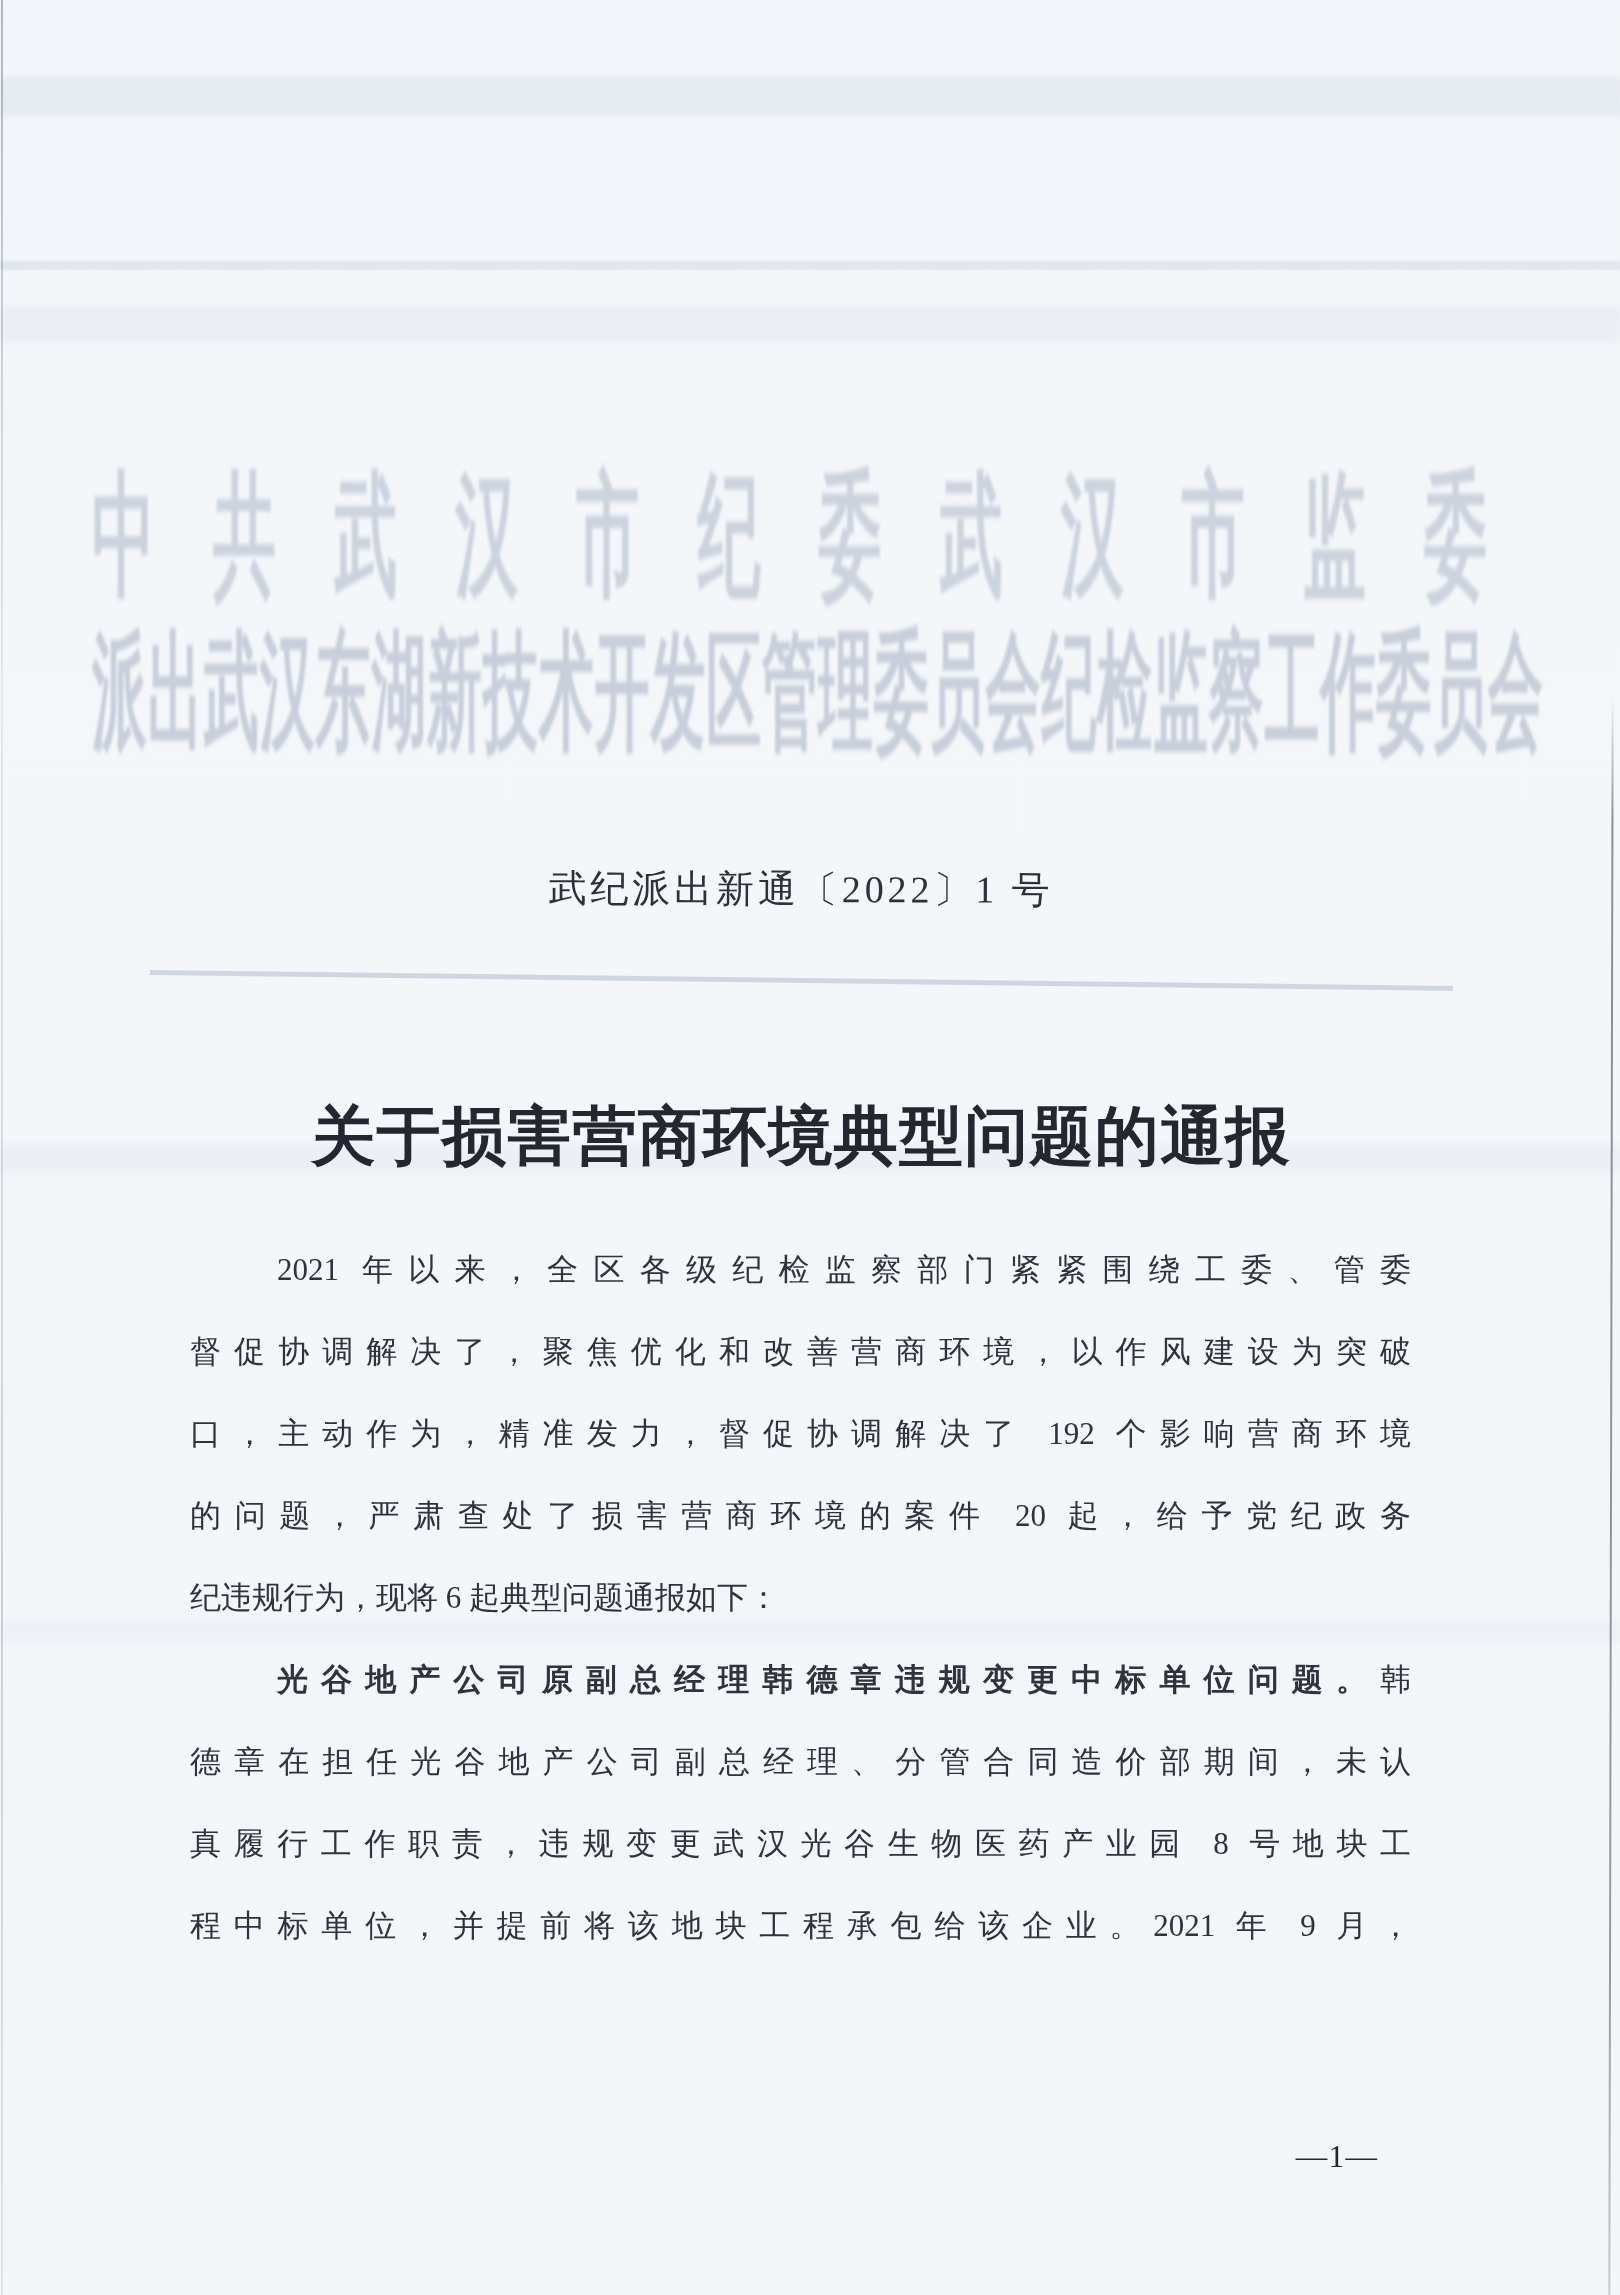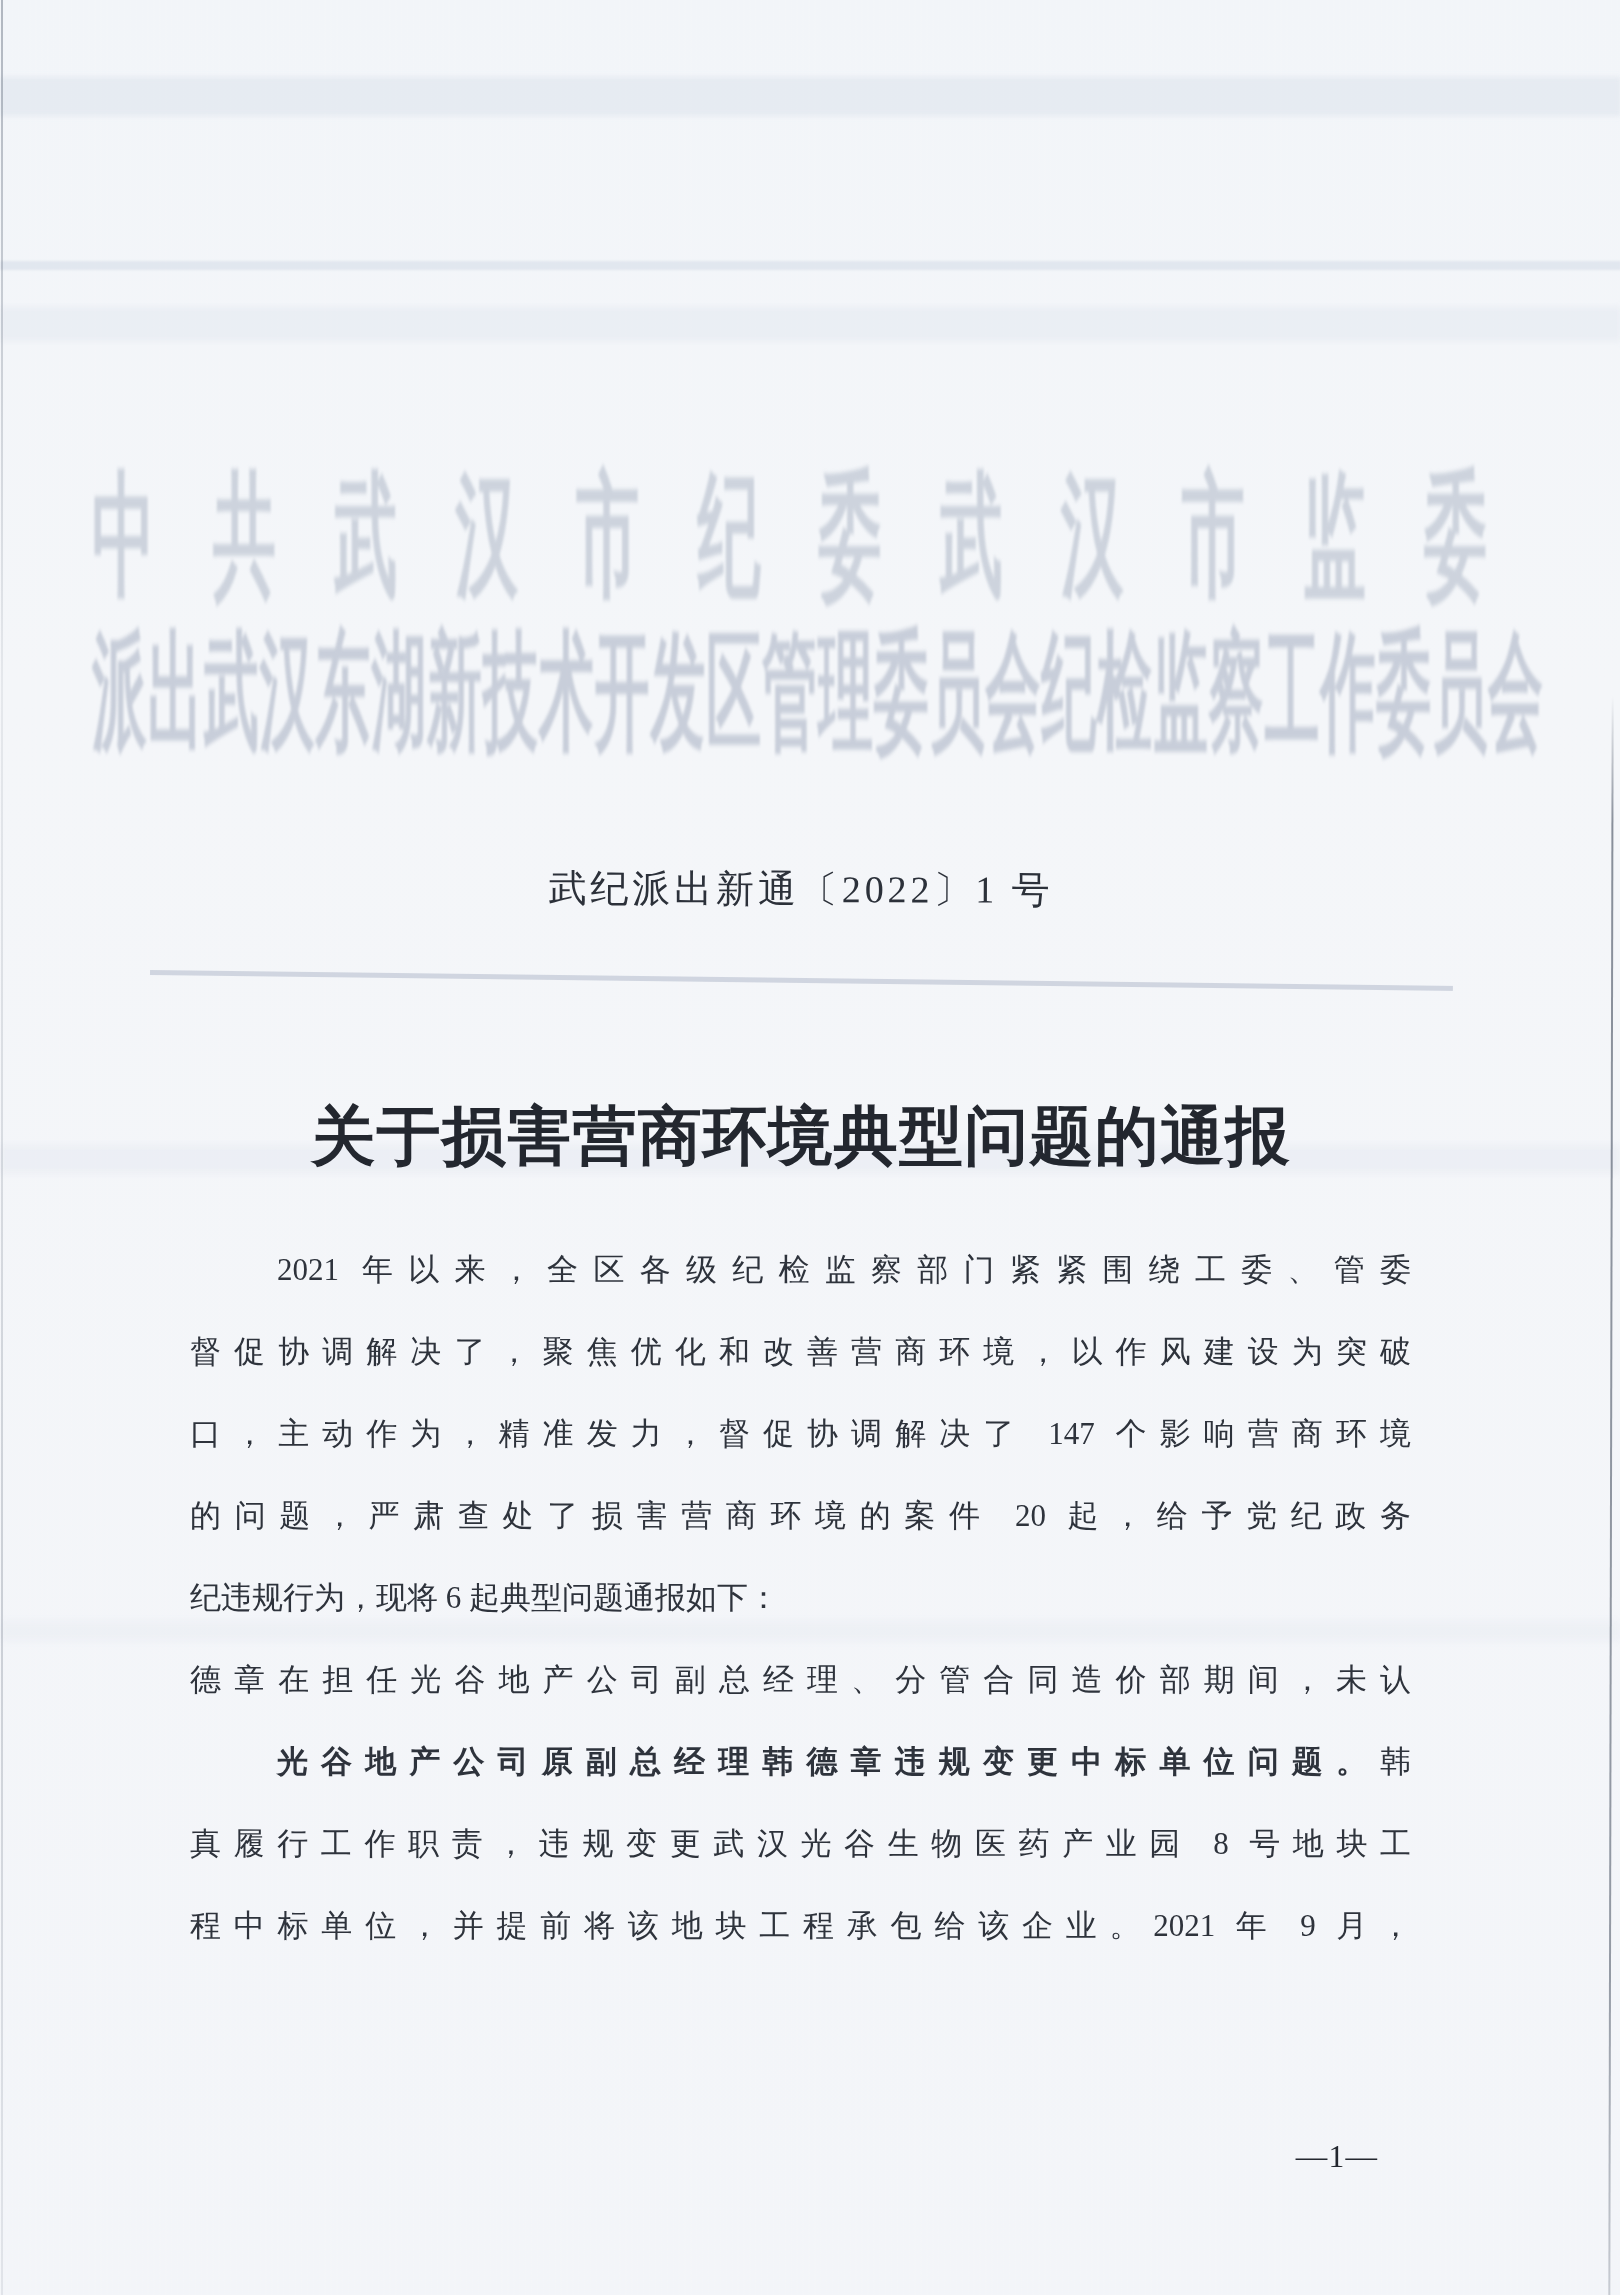--- a/index.html
+++ b/index.html
@@ -120,25 +120,25 @@
 
   <div class="doc-number">武纪派出新通〔2022〕1 号</div>
 
   <div class="red-rule"></div>
 
   <div class="doc-title">关于损害营商环境典型问题的通报</div>
 
   <div class="body-block">
     <div class="line indent">2021 年以来，全区各级纪检监察部门紧紧围绕工委、管委</div>
     <div class="line">督促协调解决了，聚焦优化和改善营商环境，以作风建设为突破</div>
-    <div class="line">口，主动作为，精准发力，督促协调解决了 147 个影响营商环境</div>
+    <div class="line">口，主动作为，精准发力，督促协调解决了 192 个影响营商环境</div>
     <div class="line">的问题，严肃查处了损害营商环境的案件 20 起，给予党纪政务</div>
     <div class="line no-just">纪违规行为，现将 6 起典型问题通报如下：</div>
+    <div class="line indent"><span class="bold">光谷地产公司原副总经理韩德章违规变更中标单位问题。</span><span>韩</span></div>
     <div class="line">德章在担任光谷地产公司副总经理、分管合同造价部期间，未认</div>
-    <div class="line indent"><span class="bold">光谷地产公司原副总经理韩德章违规变更中标单位问题。</span><span>韩</span></div>
     <div class="line">真履行工作职责，违规变更武汉光谷生物医药产业园 8 号地块工</div>
     <div class="line">程中标单位，并提前将该地块工程承包给该企业。2021 年 9 月，</div>
   </div>
 
   <div class="page-number">—1—</div>
 
 </div>
 
 
 </body></html>

